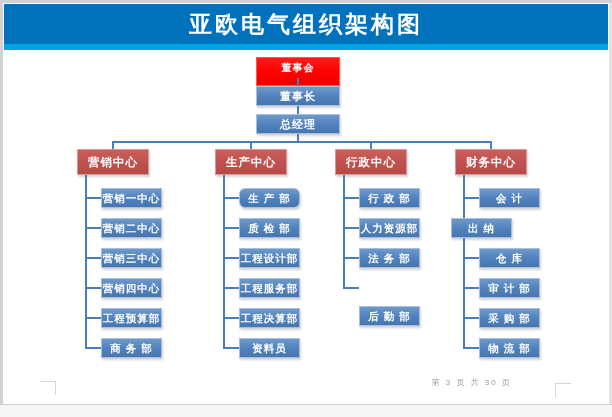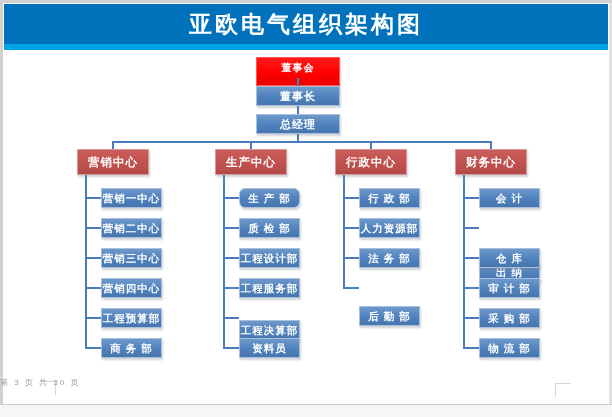--- a/index.html
+++ b/index.html
@@ -20,21 +20,21 @@
     border:1px solid #f55;width:84px;height:29px;line-height:20px;font-size:10px;letter-spacing:1px;}
   .node-blue{background:linear-gradient(180deg,#6e99ca,#4f81bd 55%,#4776ae);
     border:1px solid #a9bfdb;font-size:11px;letter-spacing:1px;}
   .node-top{width:84px;height:20px;line-height:19px;}
   .node-hdr{background:linear-gradient(180deg,#cb5e5a,#c0504d 55%,#b34b48);
     border:1px solid #d49a98;width:72px;height:26px;line-height:25px;font-size:11.5px;letter-spacing:1px;}
   .node-child{width:61px;height:20px;line-height:19px;font-size:10.5px;}
 
   .vline,.hline{position:absolute;background:#4a7ebb;}
 
-  .footer{position:absolute;left:0;top:377px;width:512px;text-align:left;
+  .footer{position:absolute;left:0;top:377px;width:512px;text-align:right;
     font-size:8px;color:#9a9a9a;letter-spacing:2px;}
   .cropmark{position:absolute;width:15px;height:13px;}
   .crop-bl{left:40px;top:381px;border-top:1px solid #d6d6d6;border-right:1px solid #d6d6d6;}
   .crop-br{left:555px;top:383px;border-top:1px solid #d6d6d6;border-left:1px solid #d6d6d6;}
 </style>
 </head>
 <body>
 
 <div class="screen">
   <div class="page"></div>
@@ -81,42 +81,42 @@
   <div class="hline" style="left:223px;top:197px;width:16px;height:2px;"></div>
   <div class="hline" style="left:223px;top:227px;width:16px;height:2px;"></div>
   <div class="hline" style="left:223px;top:257px;width:16px;height:2px;"></div>
   <div class="hline" style="left:223px;top:287px;width:16px;height:2px;"></div>
   <div class="hline" style="left:223px;top:317px;width:16px;height:2px;"></div>
   <div class="hline" style="left:223px;top:347px;width:16px;height:2px;"></div>
   <div class="node node-blue node-child" style="left:239px;top:188px;border-radius:6px;">生 产 部</div>
   <div class="node node-blue node-child" style="left:239px;top:218px;">质 检 部</div>
   <div class="node node-blue node-child" style="left:239px;top:248px;">工程设计部</div>
   <div class="node node-blue node-child" style="left:239px;top:278px;">工程服务部</div>
-  <div class="node node-blue node-child" style="left:239px;top:308px;margin-top:12px;">工程决算部</div>
+  <div class="node node-blue node-child" style="left:239px;top:308px;">工程决算部</div>
   <div class="node node-blue node-child" style="left:239px;top:338px;">资料员</div>
 
   <div class="vline" style="left:343px;top:175px;width:2px;height:114px;"></div>
   <div class="hline" style="left:343px;top:197px;width:16px;height:2px;"></div>
   <div class="hline" style="left:343px;top:227px;width:16px;height:2px;"></div>
   <div class="hline" style="left:343px;top:257px;width:16px;height:2px;"></div>
   <div class="hline" style="left:343px;top:287px;width:16px;height:2px;"></div>
   <div class="node node-blue node-child" style="left:359px;top:188px;">行 政 部</div>
   <div class="node node-blue node-child" style="left:359px;top:218px;">人力资源部</div>
   <div class="node node-blue node-child" style="left:359px;top:248px;">法 务 部</div>
   <div class="node node-blue node-child" style="left:359px;top:278px;margin-top:28px;">后 勤 部</div>
 
   <div class="vline" style="left:463px;top:175px;width:2px;height:174px;"></div>
   <div class="hline" style="left:463px;top:197px;width:16px;height:2px;"></div>
   <div class="hline" style="left:463px;top:227px;width:16px;height:2px;"></div>
   <div class="hline" style="left:463px;top:257px;width:16px;height:2px;"></div>
   <div class="hline" style="left:463px;top:287px;width:16px;height:2px;"></div>
   <div class="hline" style="left:463px;top:317px;width:16px;height:2px;"></div>
   <div class="hline" style="left:463px;top:347px;width:16px;height:2px;"></div>
   <div class="node node-blue node-child" style="left:479px;top:188px;">会 计</div>
-  <div class="node node-blue node-child" style="left:479px;top:218px;margin-top:44px;">出 纳</div>
+  <div class="node node-blue node-child" style="left:451px;top:218px;">出 纳</div>
   <div class="node node-blue node-child" style="left:479px;top:248px;">仓 库</div>
   <div class="node node-blue node-child" style="left:479px;top:278px;">审 计 部</div>
   <div class="node node-blue node-child" style="left:479px;top:308px;">采 购 部</div>
   <div class="node node-blue node-child" style="left:479px;top:338px;">物 流 部</div>
 
   <div class="cropmark crop-bl"></div>
   <div class="cropmark crop-br"></div>
   <div class="footer">第 3 页 共 30 页</div>
   <div class="page-bottom"></div>
 </div>

